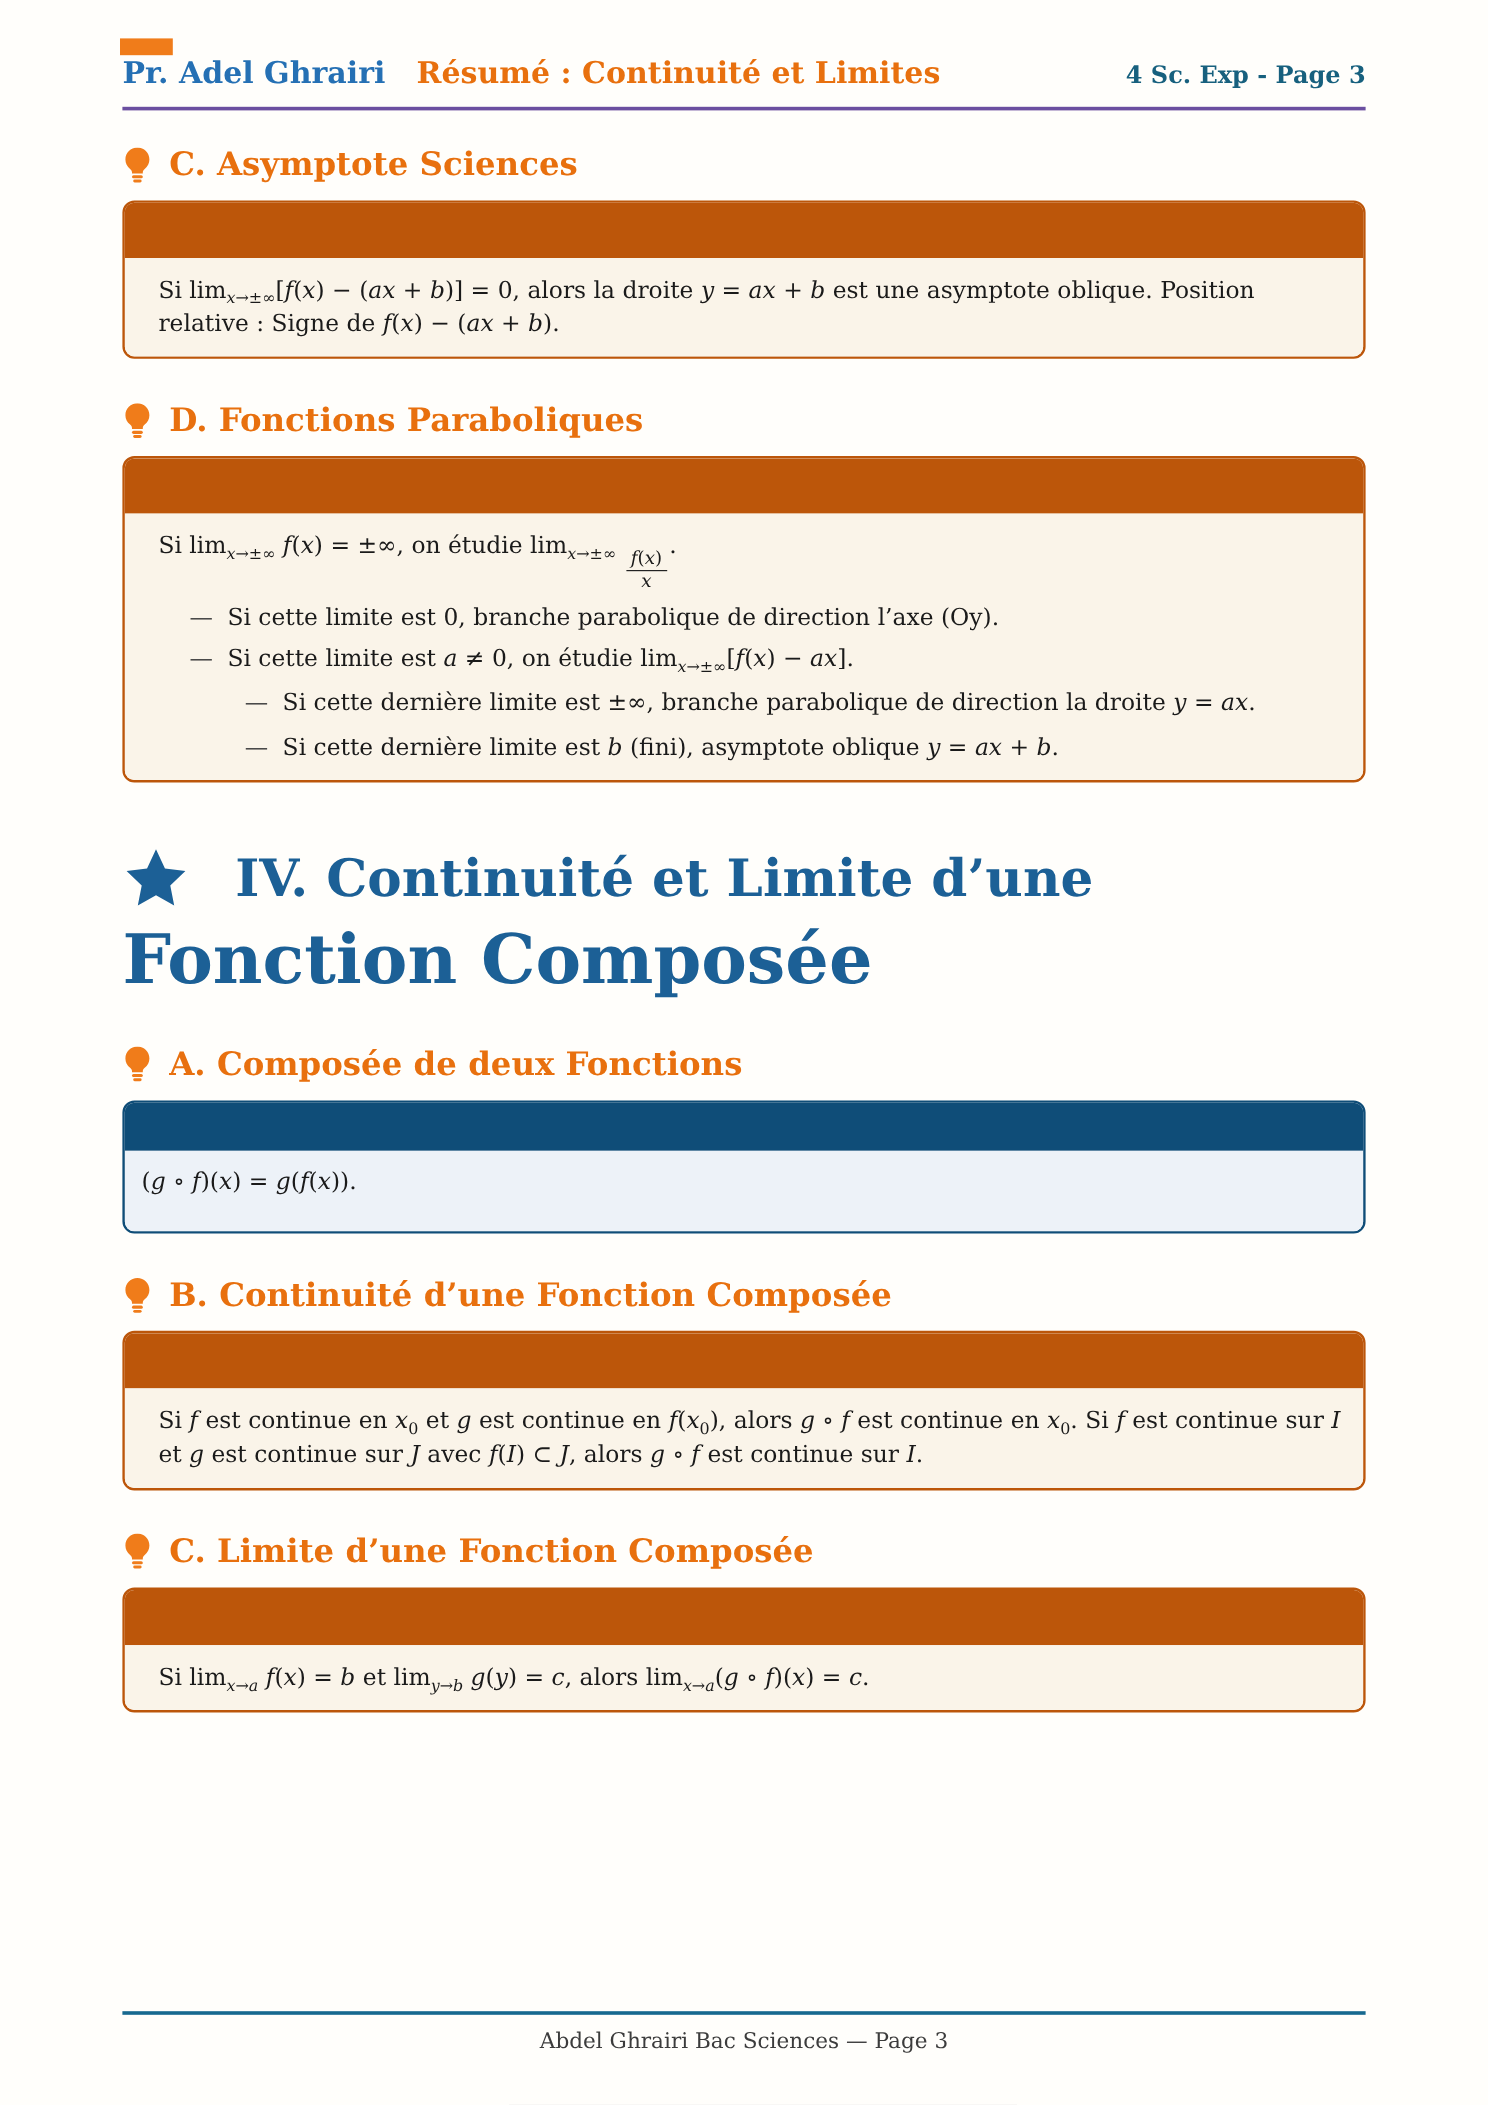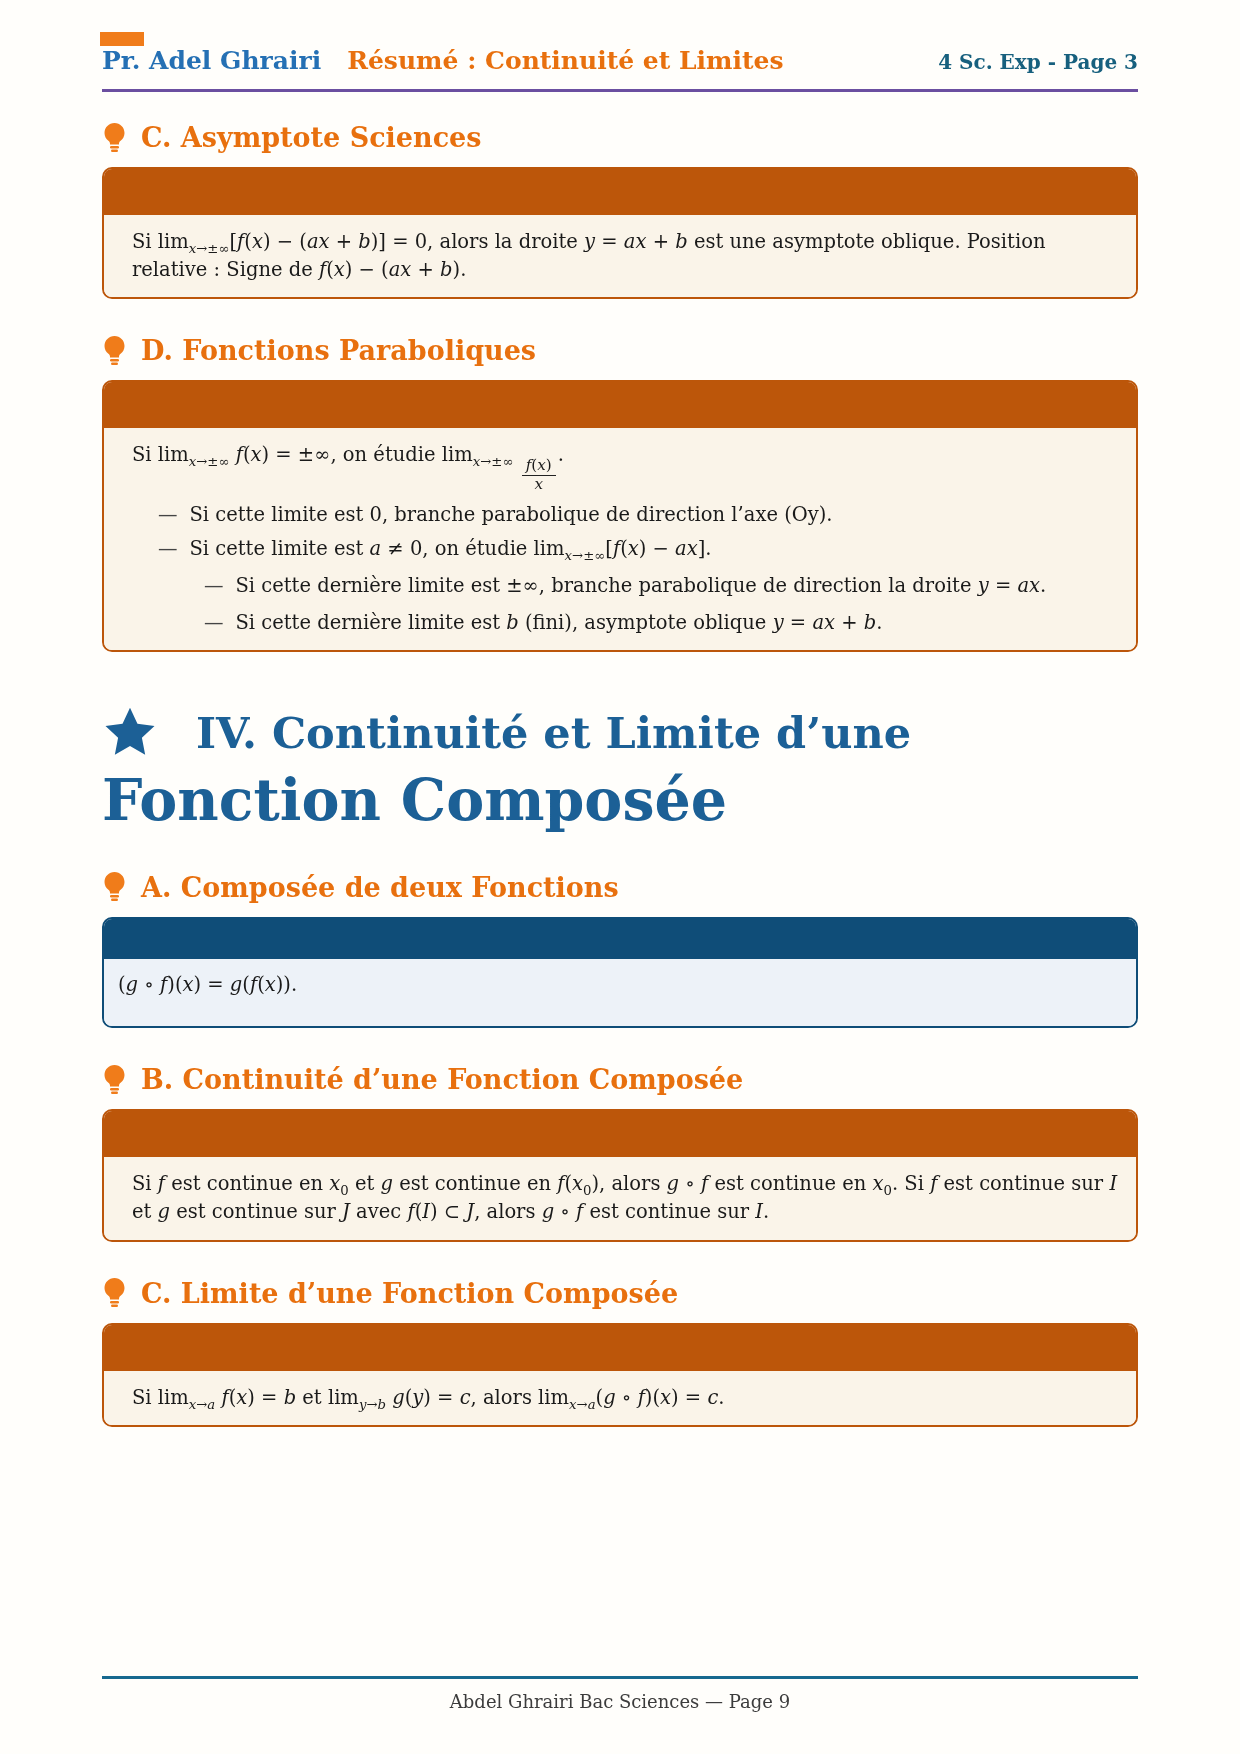--- a/index.html
+++ b/index.html
@@ -160,16 +160,16 @@
     </svg>
     <span class="sec-title">C. Limite d’une Fonction Composée</span>
   </div>
   <div class="box">
     <div class="bar"></div>
     <div class="body">Si lim<sub><i>x</i>→<i>a</i></sub> <i>f</i>(<i>x</i>) = <i>b</i> et lim<sub><i>y</i>→<i>b</i></sub> <i>g</i>(<i>y</i>) = <i>c</i>, alors lim<sub><i>x</i>→<i>a</i></sub>(<i>g</i> ∘ <i>f</i>)(<i>x</i>) = <i>c</i>.</div>
   </div>
 
   <div class="ftr">
     <div class="ftr-rule"></div>
-    <div class="ftr-text">Abdel Ghrairi Bac Sciences — Page 9</div>
+    <div class="ftr-text">Abdel Ghrairi Bac Sciences — Page 3</div>
   </div>
 
 </div>
 
 </body></html>

